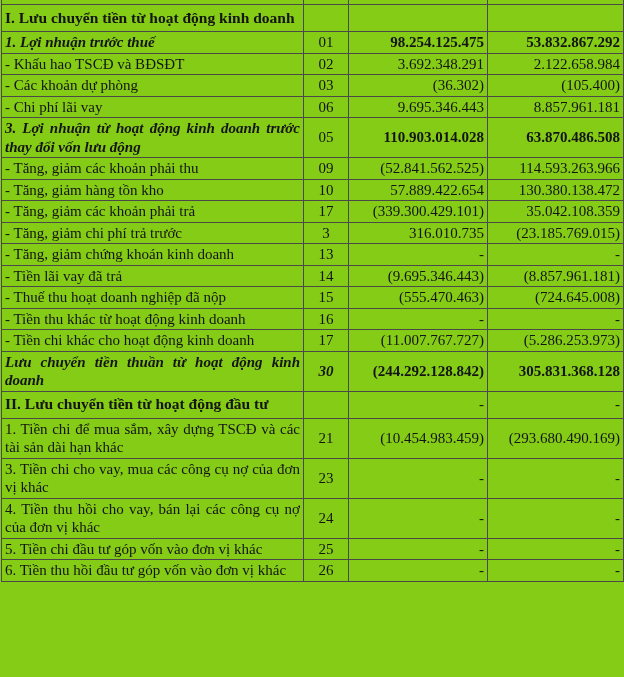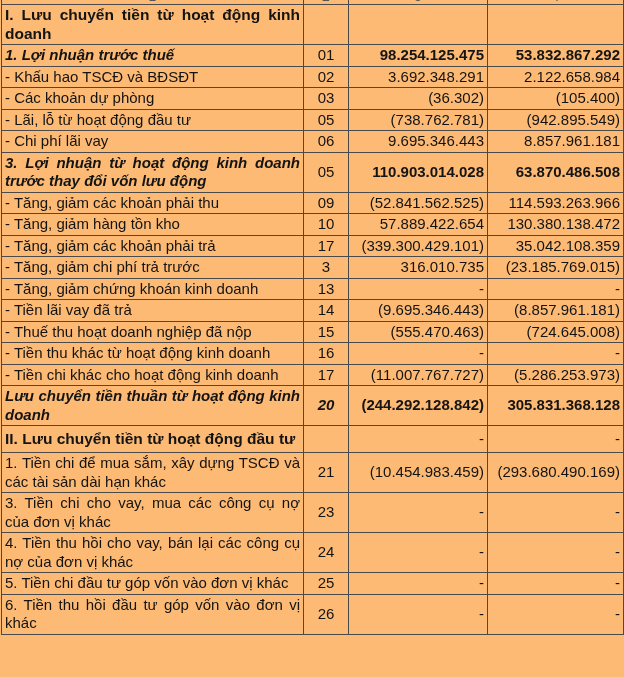--- a/index.html
+++ b/index.html
@@ -1,18 +1,18 @@
 <!DOCTYPE html>
 <html><head>
 <meta charset="utf-8">
 <style>
   html,body{margin:0;padding:0;background:#ffffff;}
   .page{
-    width:624px;height:677px;overflow:hidden;background:#fdba74;
-    font-family:Liberation Sans, sans-serif;color:#141414;
+    width:624px;height:677px;overflow:hidden;background:#84cc16;
+    font-family:Liberation Serif, serif;color:#141414;
     box-sizing:border-box;
   }
   table.cf{
     border-collapse:collapse;width:622px;table-layout:fixed;margin-left:1px;
   }
   table.cf td{
     border:1px solid #4a4a4a;
     vertical-align:middle;
     font-size:15px;line-height:18.5px;
     padding:1px 3px;
@@ -70,26 +70,20 @@
       <td class="c-val">3.692.348.291</td>
       <td class="c-val">2.122.658.984</td>
     </tr>
     <tr>
       <td class="c-label">- Các khoản dự phòng</td>
       <td class="c-code">03</td>
       <td class="c-val">(36.302)</td>
       <td class="c-val">(105.400)</td>
     </tr>
     <tr>
-      <td class="c-label">- Lãi, lỗ từ hoạt động đầu tư</td>
-      <td class="c-code">05</td>
-      <td class="c-val">(738.762.781)</td>
-      <td class="c-val">(942.895.549)</td>
-    </tr>
-    <tr>
       <td class="c-label">- Chi phí lãi vay</td>
       <td class="c-code">06</td>
       <td class="c-val">9.695.346.443</td>
       <td class="c-val">8.857.961.181</td>
     </tr>
     <tr class="itm bv">
       <td class="c-label">3. Lợi nhuận từ hoạt động kinh doanh trước thay đổi vốn lưu động</td>
       <td class="c-code">05</td>
       <td class="c-val">110.903.014.028</td>
       <td class="c-val">63.870.486.508</td>
@@ -143,21 +137,21 @@
       <td class="c-val">-</td>
     </tr>
     <tr>
       <td class="c-label">- Tiền chi khác cho hoạt động kinh doanh</td>
       <td class="c-code">17</td>
       <td class="c-val">(11.007.767.727)</td>
       <td class="c-val">(5.286.253.973)</td>
     </tr>
     <tr class="net bv">
       <td class="c-label">Lưu chuyển tiền thuần từ hoạt động kinh doanh</td>
-      <td class="c-code">20</td>
+      <td class="c-code">30</td>
       <td class="c-val">(244.292.128.842)</td>
       <td class="c-val">305.831.368.128</td>
     </tr>
     <tr class="sec">
       <td class="c-label">II. Lưu chuyển tiền từ hoạt động đầu tư</td>
       <td class="c-code"></td>
       <td class="c-val">-</td>
       <td class="c-val">-</td>
     </tr>
     <tr>

